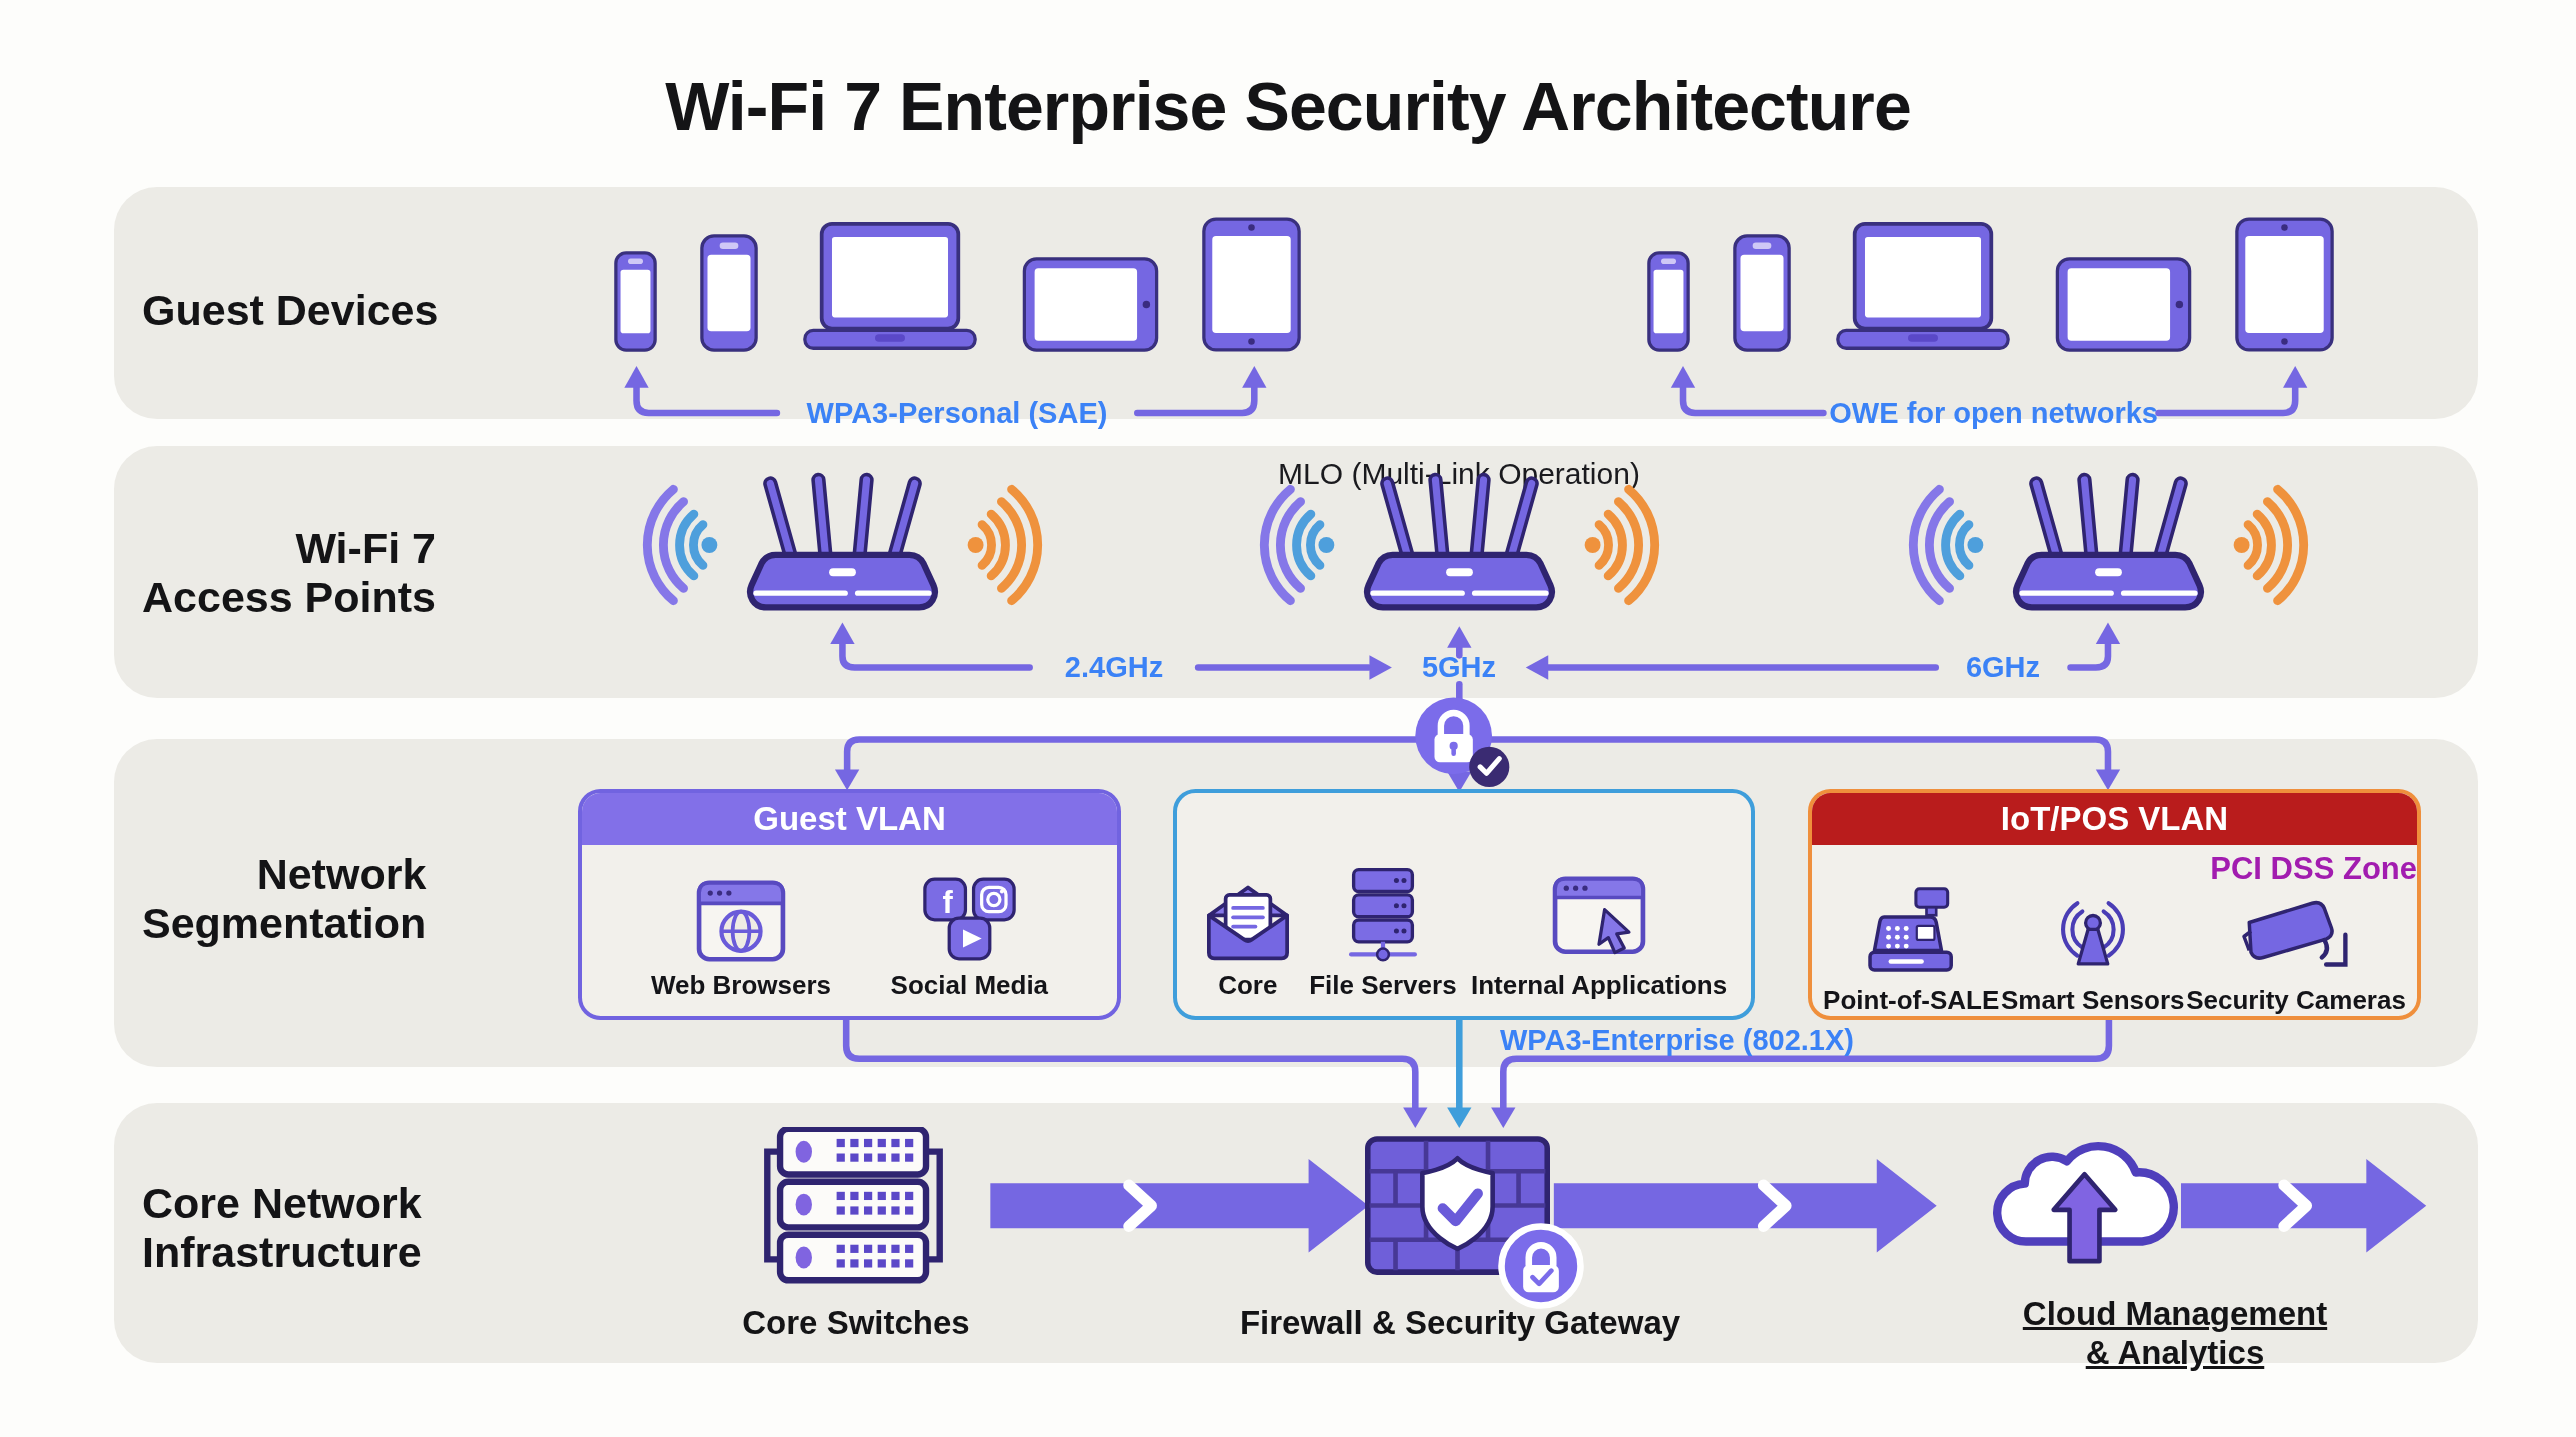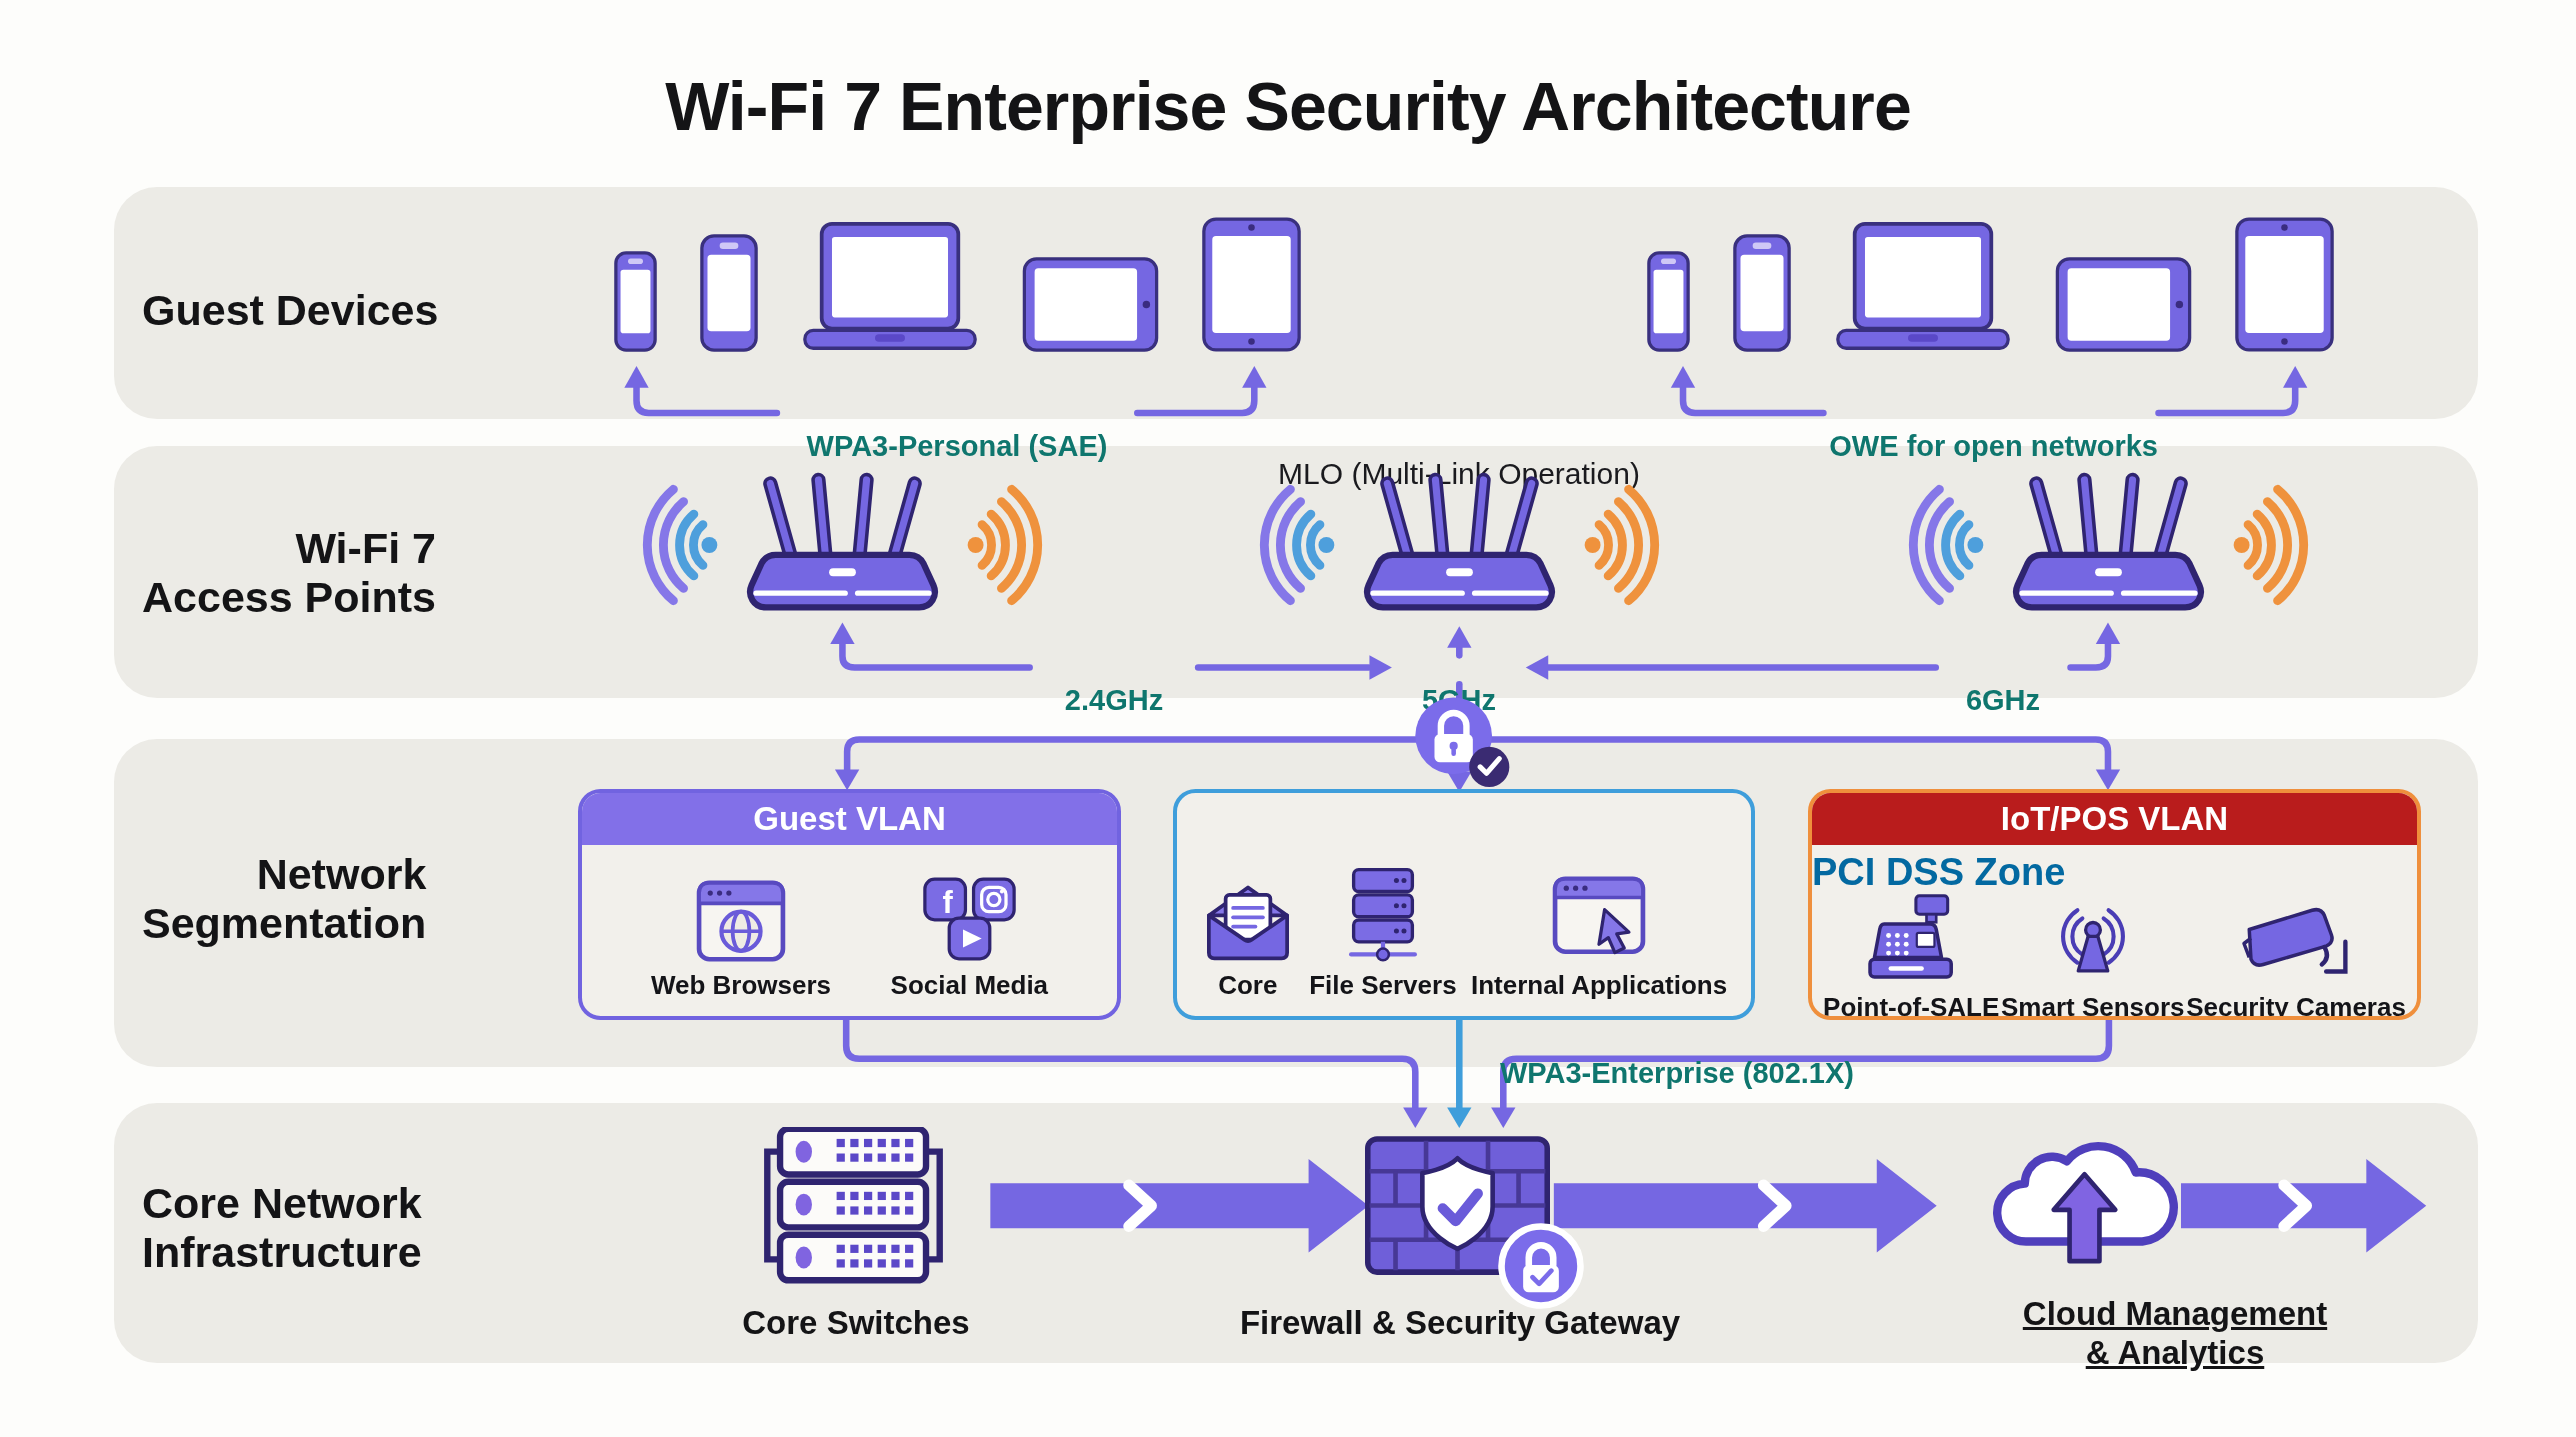--- a/index.html
+++ b/index.html
@@ -2,32 +2,32 @@
 <html style="font-size:15px"><head>
 <meta charset="utf-8">
 <style>
   html,body{margin:0;padding:0;background:#FDFDFB;}
   #canvas{position:relative;width:2576px;height:1438px;background:#FDFDFB;overflow:hidden;
           font-family:"Liberation Sans", sans-serif;color:#17171B;}
   .abs{position:absolute;}
   .band{position:absolute;left:114px;width:2364px;background:#ECEBE6;border-radius:43px;}
   .band-label{position:absolute;left:142px;font-size:43px;font-weight:600;line-height:49px;color:#141416;text-align:right;}
   #title{position:absolute;top:67px;left:0;width:2576px;text-align:center;font-size:68px;font-weight:700;color:#141416;letter-spacing:-0.9px;}
-  .note{position:absolute;font-size:29px;font-weight:600;color:#0f766e;text-align:center;margin-top:33px;}
+  .note{position:absolute;font-size:29px;font-weight:600;color:#3b82f6;text-align:center;}
   .mlo{position:absolute;font-size:30px;font-weight:500;color:#1A1A1E;text-align:center;}
   svg{display:block;}
   #wires{position:absolute;left:0;top:0;pointer-events:none;}
   .devgroup{position:absolute;display:flex;align-items:flex-end;justify-content:center;gap:43px;}
   .router-unit{position:absolute;width:571px;height:168px;display:flex;align-items:center;justify-content:center;gap:15px;}
   .vlan{position:absolute;border-radius:22.5px;overflow:hidden;background:#F2F0EB;display:flex;flex-direction:column;}
   .vlan-h{height:52px;flex:0 0 52px;display:flex;align-items:center;justify-content:center;color:#fff;font-size:33px;font-weight:600;}
   .vlan-body{flex:1;display:flex;align-items:flex-end;justify-content:space-evenly;padding:5.6px 9.4px 15px;}
   .vitem{display:flex;flex-direction:column;align-items:center;gap:8.4px;}
   .vlabel{font-size:26px;font-weight:600;color:#141418;white-space:nowrap;}
-  .pci{font-size:38px;font-weight:700;color:#0369a1;text-align:left;margin-top:5.6px;}
+  .pci{font-size:31px;font-weight:700;color:#a21caf;text-align:right;margin-top:5.6px;}
   .bottom-label{position:absolute;font-size:33px;font-weight:600;color:#141416;text-align:center;line-height:39px;}
   .icon{display:block;}
 </style>
 </head>
 <body>
 
 <div id="canvas">
 
   <div id="title">Wi-Fi 7 Enterprise Security Architecture</div>
 

